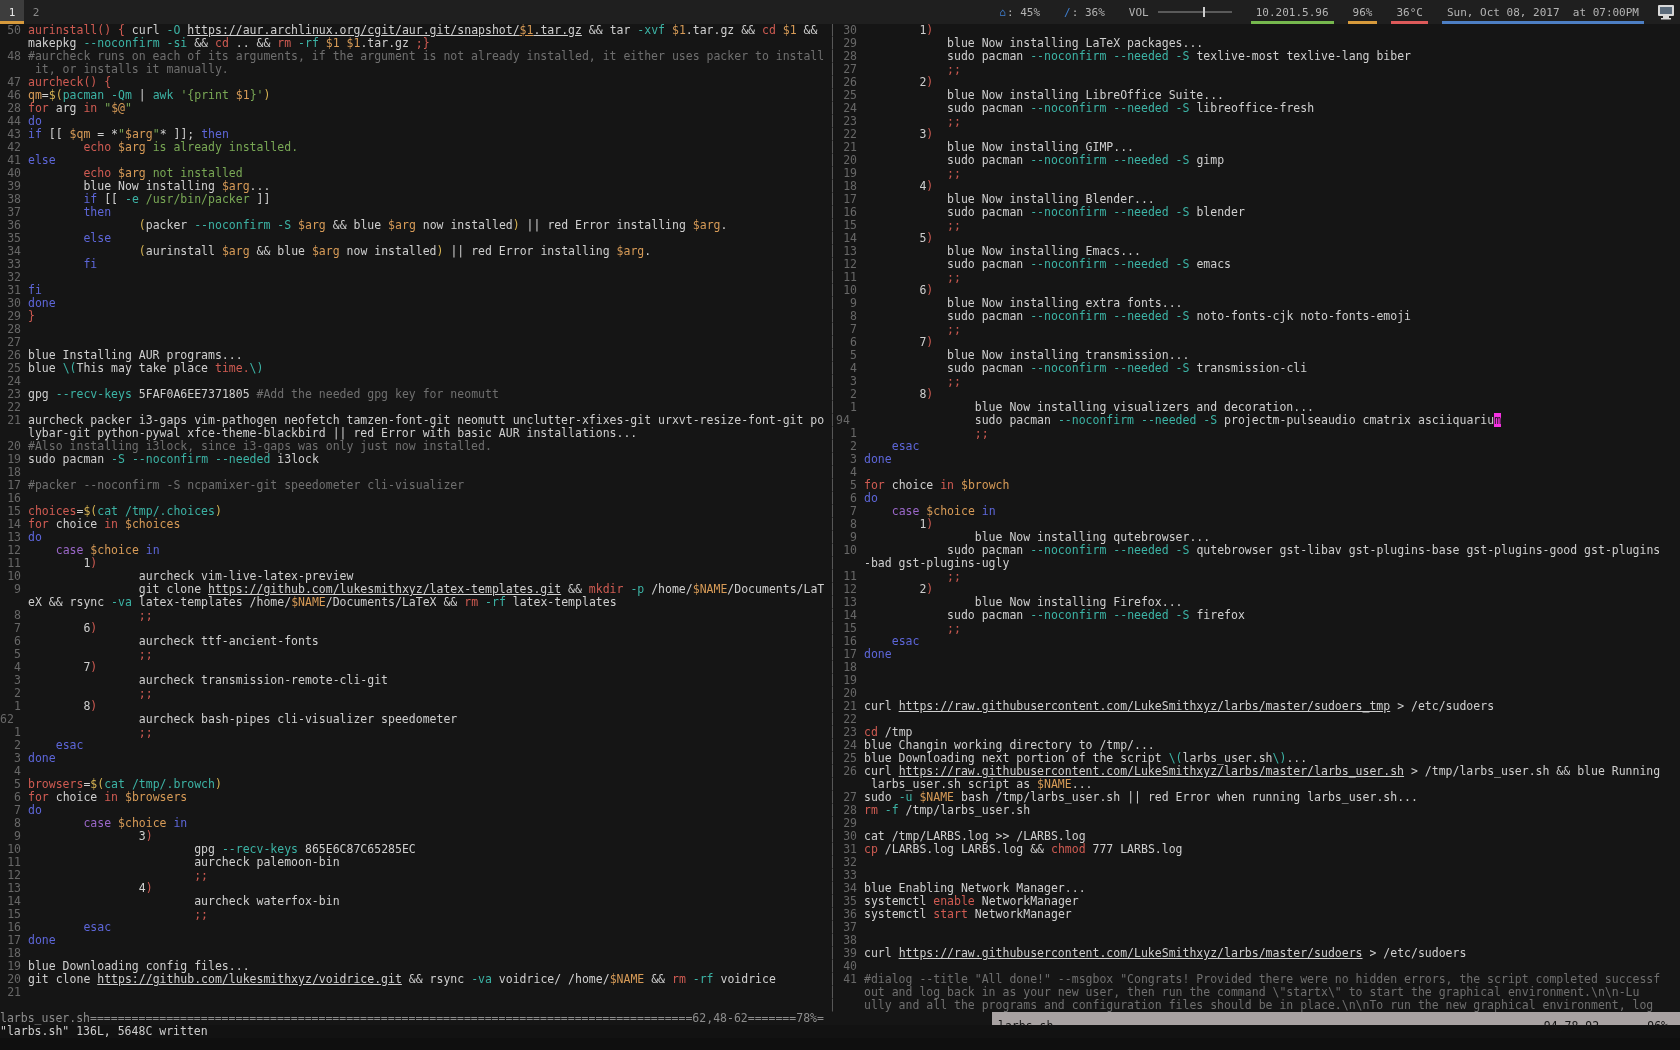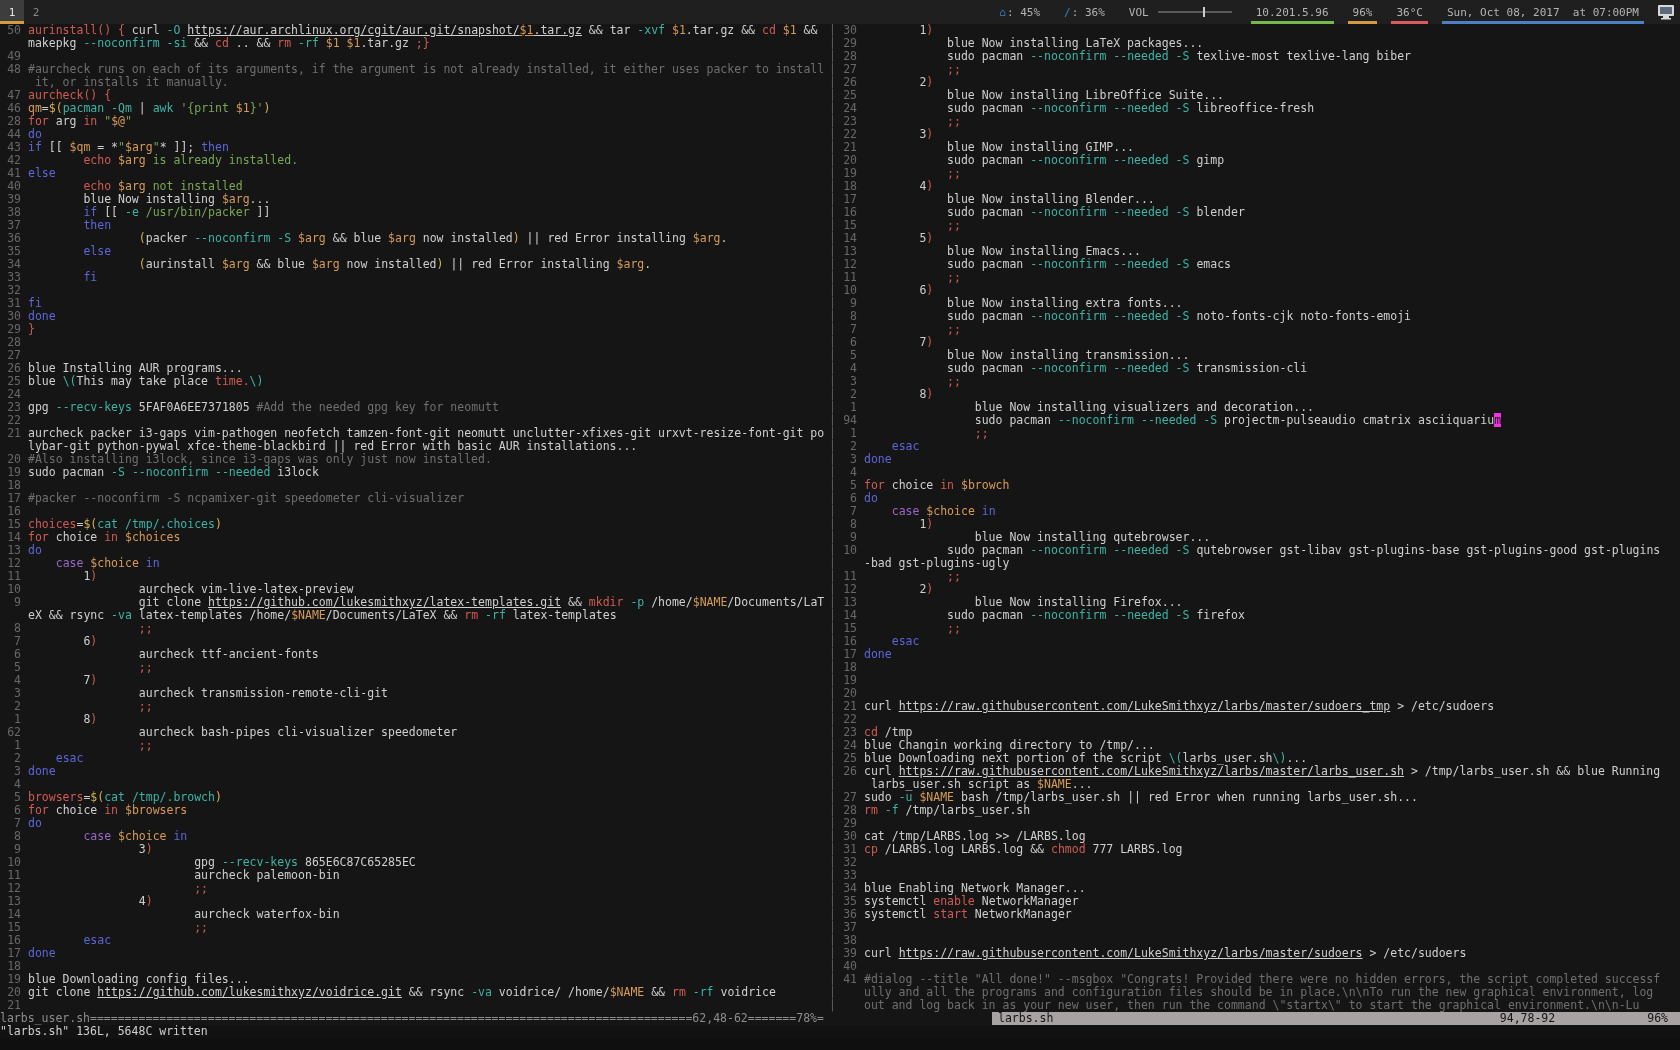--- a/index.html
+++ b/index.html
@@ -17,32 +17,32 @@
   .vol-knob{position:absolute;top:-4px;width:2px;height:10px;background:#cccccc;}
   .tray{display:flex;align-items:center;padding:0 3px;margin-left:10px;margin-right:2px;}
   
   .main{display:flex;height:988px;background:#151515;}
   .pane{overflow:hidden;font-size:11.5px;line-height:13px;}
   .pane-left{width:829px;}
   .pane-right{flex:1;}
   .divider{width:7px;color:#5c5c5c;white-space:pre;text-align:center;font-size:11.5px;line-height:13px;}
   .row{height:13px;display:flex;white-space:pre;}
   .num{width:21px;flex:none;text-align:right;color:#686868;}
-  .num.cur{text-align:right;}
+  .num.cur{text-align:left;}
   .code{white-space:pre;padding-left:7px;}
   .c-w{color:#cfcfcf}.c-r{color:#cf5b52}.c-o{color:#d79b57}.c-y{color:#d5b252}
   .c-g{color:#79a855}.c-t{color:#3cb3a5}.c-b{color:#5d66d8}.c-p{color:#9a67c8}
   .c-c{color:#6f6f6f}
   .c-u{color:#cfcfcf;text-decoration:underline}
   .c-uo{color:#d79b57;text-decoration:underline}
   .c-k{background:#f531e2;color:#141414}
   
   .statusline{height:13px;display:flex;font-size:11.5px;line-height:13px;}
   .status-inactive{width:992px;flex:none;color:#8d8d8d;background:#151515;white-space:pre;overflow:hidden;}
-  .status-active{flex:1;background:#a8a2a2;color:#141414;display:flex;white-space:pre;padding:0 12px 0 6px;gap:44px;}
+  .status-active{flex:1;background:#a8a2a2;color:#141414;display:flex;white-space:pre;padding:8px 12px 0 6px;}
   .status-active .ruler{margin-left:auto;}
   .status-active .pct{margin-left:48px;}
   .cmdline{height:13px;font-size:11.5px;line-height:13px;color:#cfcfcf;white-space:pre;background:#121212;}
 </style>
 </head>
 <body>
 
 <div class="topbar">
   <div id="workspaces" style="display:flex">
       <div class="ws active">1</div>
@@ -75,21 +75,20 @@
       <rect x="6" y="12" width="6" height="2" fill="#d8d8d8"></rect>
       <rect x="4" y="14" width="10" height="1.5" fill="#d8d8d8"></rect>
     </svg>
   </div>
 </div>
 
 <div class="main">
   <div class="pane pane-left" id="pane-left">
       <div class="row"><span class="num">50</span><span class="code"><span class="c-r">aurinstall() { </span><span class="c-w">curl </span><span class="c-t">-O </span><span class="c-u">https://aur.archlinux.org/cgit/aur.git/snapshot/</span><span class="c-uo">$1</span><span class="c-u">.tar.gz</span><span class="c-w"> &amp;&amp; tar </span><span class="c-t">-xvf </span><span class="c-o">$1</span><span class="c-w">.tar.gz &amp;&amp; </span><span class="c-r">cd </span><span class="c-o">$1</span><span class="c-w"> &amp;&amp; </span></span></div>
       <div class="row"><span class="num"></span><span class="code"><span class="c-w">makepkg </span><span class="c-t">--noconfirm </span><span class="c-t">-si </span><span class="c-w">&amp;&amp; </span><span class="c-r">cd </span><span class="c-w">.. &amp;&amp; </span><span class="c-r">rm </span><span class="c-t">-rf </span><span class="c-o">$1</span><span class="c-w"> </span><span class="c-o">$1</span><span class="c-w">.tar.gz </span><span class="c-r">;}</span></span></div>
-      <div class="row"><span class="num">49</span><span class="code"></span></div>
       <div class="row"><span class="num">48</span><span class="code"><span class="c-c">#aurcheck runs on each of its arguments, if the argument is not already installed, it either uses packer to install</span></span></div>
       <div class="row"><span class="num"></span><span class="code"><span class="c-c"> it, or installs it manually.</span></span></div>
       <div class="row"><span class="num">47</span><span class="code"><span class="c-r">aurcheck() {</span></span></div>
       <div class="row"><span class="num">46</span><span class="code"><span class="c-o">qm</span><span class="c-w">=</span><span class="c-y">$(</span><span class="c-t">pacman -Qm</span><span class="c-w"> | </span><span class="c-t">awk </span><span class="c-g">'{print </span><span class="c-o">$1</span><span class="c-g">}'</span><span class="c-y">)</span></span></div>
       <div class="row"><span class="num">28</span><span class="code"><span class="c-r">for</span><span class="c-w"> arg </span><span class="c-r">in</span><span class="c-w"> </span><span class="c-g">"</span><span class="c-o">$@</span><span class="c-g">"</span></span></div>
       <div class="row"><span class="num">44</span><span class="code"><span class="c-b">do</span></span></div>
       <div class="row"><span class="num">43</span><span class="code"><span class="c-b">if</span><span class="c-w"> [[ </span><span class="c-o">$qm</span><span class="c-w"> = *</span><span class="c-g">"</span><span class="c-o">$arg</span><span class="c-g">"</span><span class="c-w">* ]]; </span><span class="c-b">then</span></span></div>
       <div class="row"><span class="num">42</span><span class="code"><span class="c-w">        </span><span class="c-r">echo</span><span class="c-w"> </span><span class="c-o">$arg</span><span class="c-g"> is already installed.</span></span></div>
       <div class="row"><span class="num">41</span><span class="code"><span class="c-b">else</span></span></div>
       <div class="row"><span class="num">40</span><span class="code"><span class="c-w">        </span><span class="c-r">echo</span><span class="c-w"> </span><span class="c-o">$arg</span><span class="c-g"> not installed</span></span></div>
@@ -301,22 +300,22 @@
       <div class="row"><span class="num">32</span><span class="code"></span></div>
       <div class="row"><span class="num">33</span><span class="code"></span></div>
       <div class="row"><span class="num">34</span><span class="code"><span class="c-w">blue Enabling Network Manager...</span></span></div>
       <div class="row"><span class="num">35</span><span class="code"><span class="c-w">systemctl </span><span class="c-r">enable</span><span class="c-w"> NetworkManager</span></span></div>
       <div class="row"><span class="num">36</span><span class="code"><span class="c-w">systemctl </span><span class="c-r">start</span><span class="c-w"> NetworkManager</span></span></div>
       <div class="row"><span class="num">37</span><span class="code"></span></div>
       <div class="row"><span class="num">38</span><span class="code"></span></div>
       <div class="row"><span class="num">39</span><span class="code"><span class="c-w">curl </span><span class="c-u">https://raw.githubusercontent.com/LukeSmithxyz/larbs/master/sudoers</span><span class="c-w"> &gt; /etc/sudoers</span></span></div>
       <div class="row"><span class="num">40</span><span class="code"></span></div>
       <div class="row"><span class="num">41</span><span class="code"><span class="c-c">#dialog --title "All done!" --msgbox "Congrats! Provided there were no hidden errors, the script completed successf</span></span></div>
+      <div class="row"><span class="num"></span><span class="code"><span class="c-c">out and log back in as your new user, then run the command \"startx\" to start the graphical environment.\n\n-Lu</span></span></div>
       <div class="row"><span class="num"></span><span class="code"><span class="c-c">ully and all the programs and configuration files should be in place.\n\nTo run the new graphical environment, log</span></span></div>
-      <div class="row"><span class="num"></span><span class="code"><span class="c-c">out and log back in as your new user, then run the command \"startx\" to start the graphical environment.\n\n-Lu</span></span></div>
     </div>
 </div>
 
 <div class="statusline">
   <div class="status-inactive" id="status-left">larbs_user.sh=======================================================================================62,48-62=======78%=</div>
   <div class="status-active">
     <span>larbs.sh</span>
     <span class="ruler">94,78-92</span>
     <span class="pct">96%</span>
   </div>

